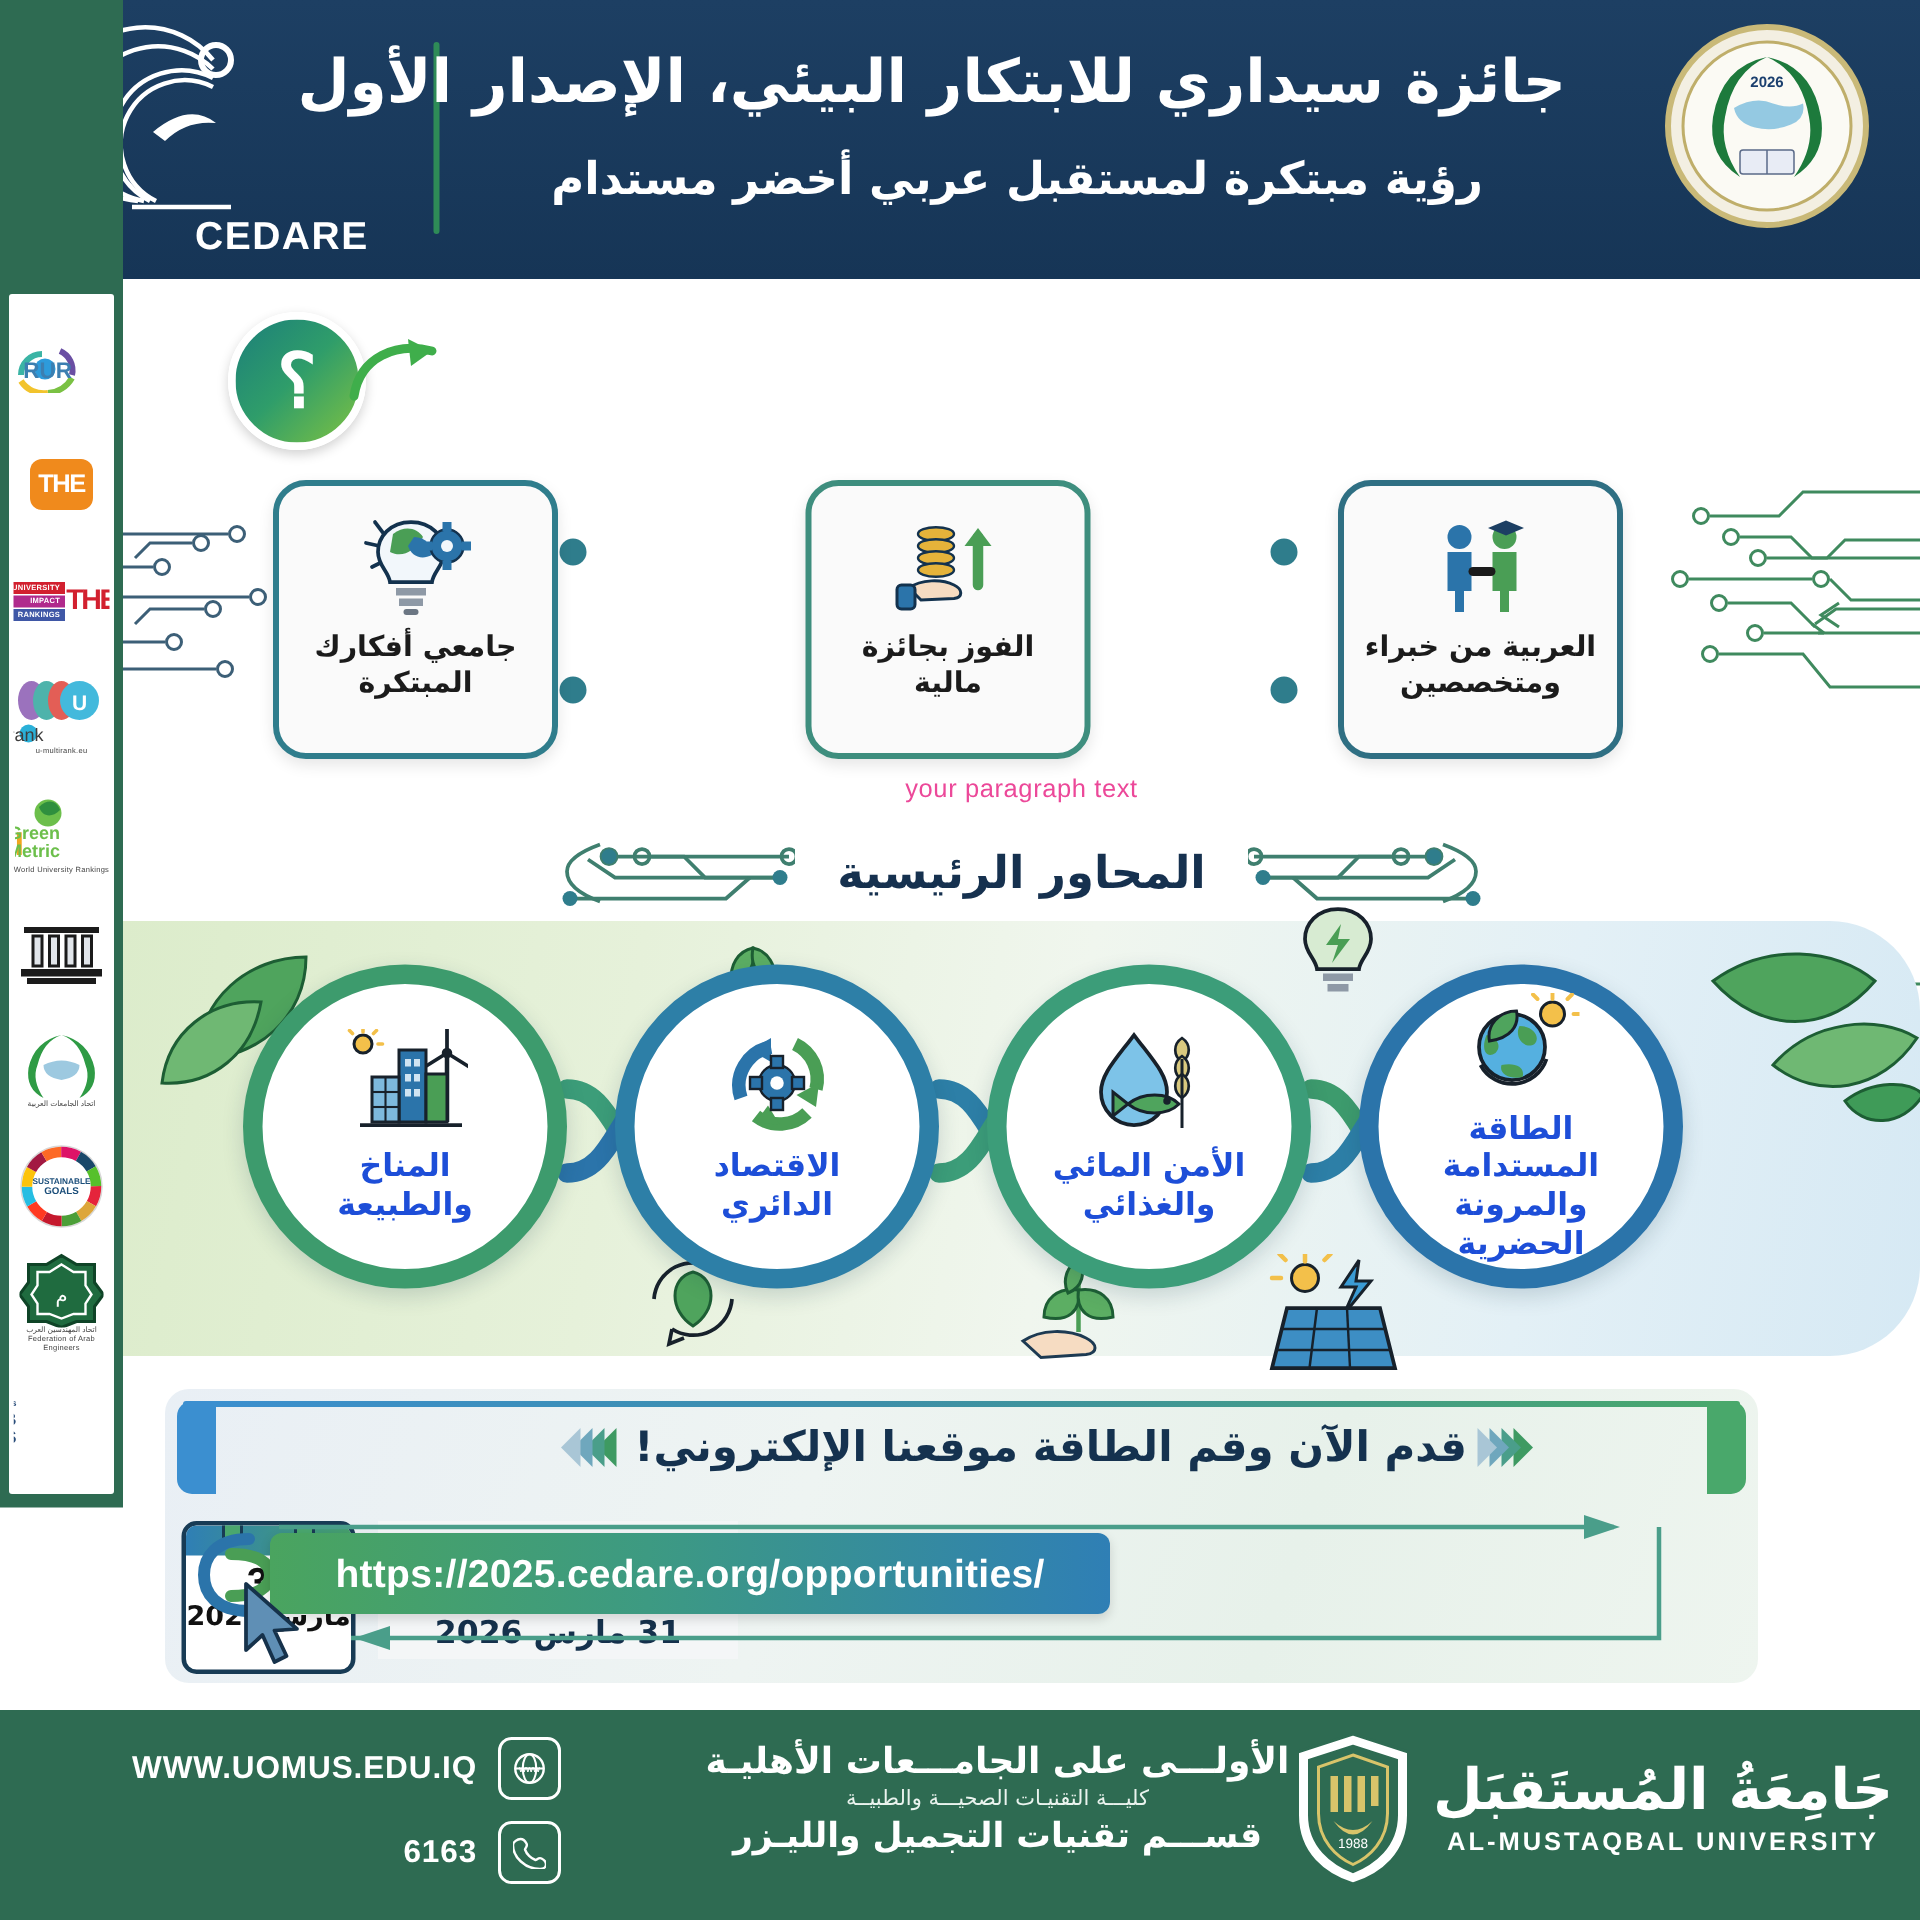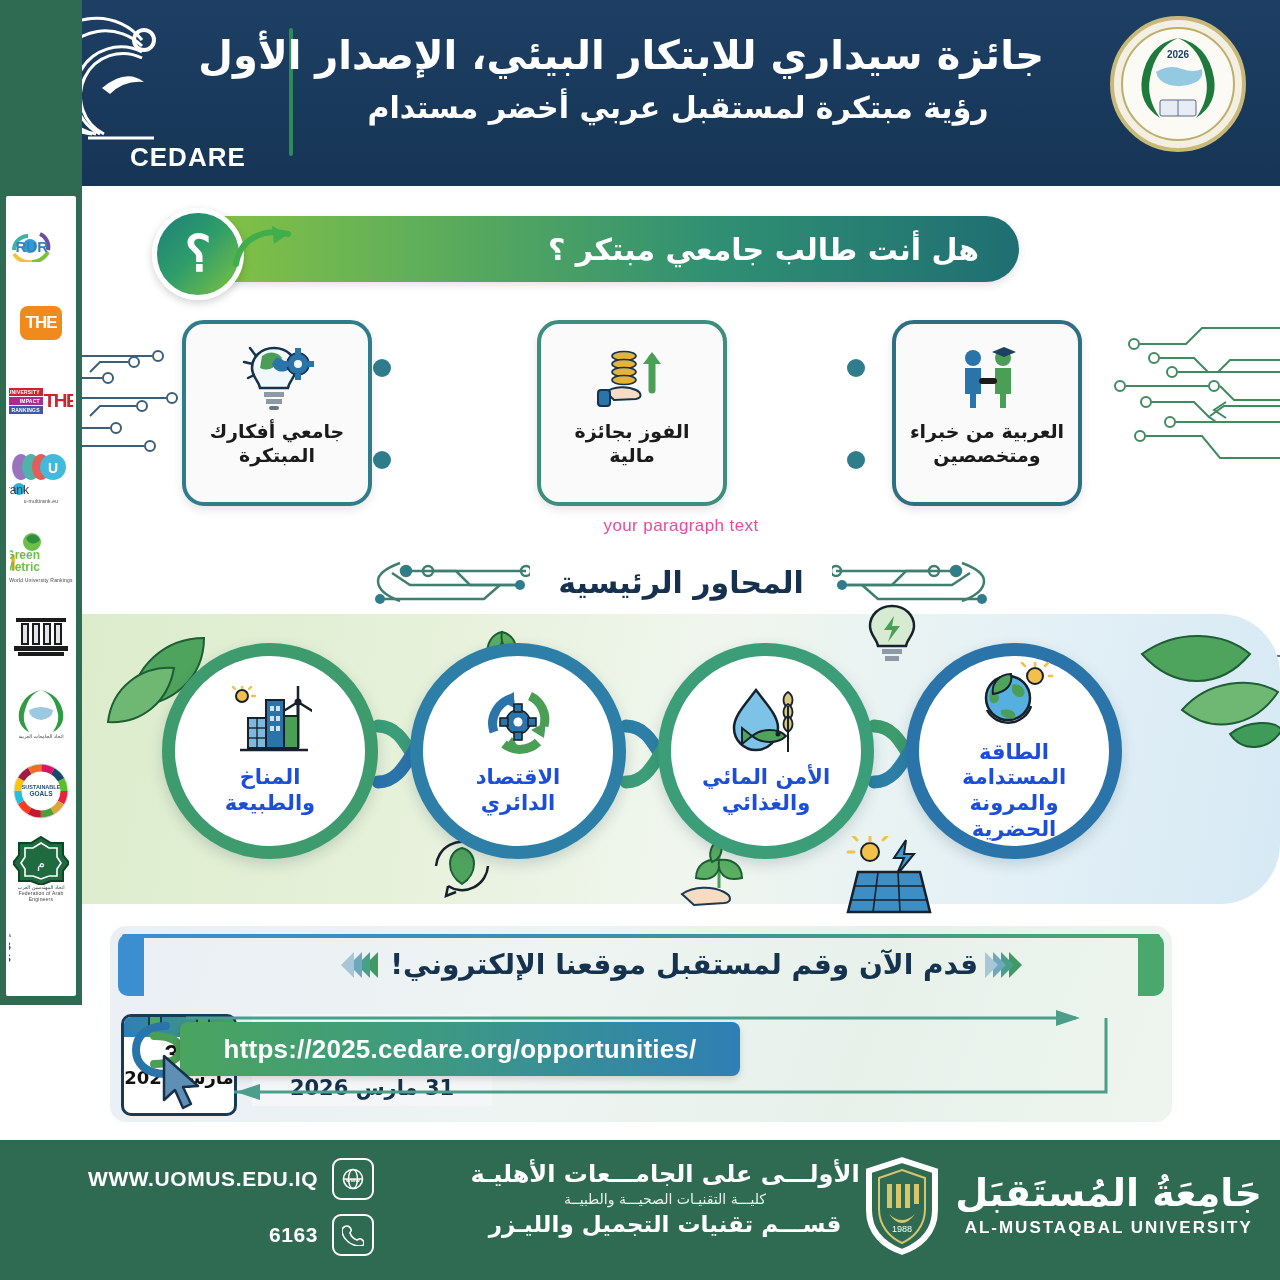--- a/index.html
+++ b/index.html
@@ -46,21 +46,21 @@
     background:linear-gradient(180deg,#1b3c61 0%,#16365a 55%,#12recover 100%);
     background:linear-gradient(180deg,#1d3f63 0%,#163556 100%);
     overflow:hidden;
   }
   .hdr-divider{position:absolute;left:207px;top:28px;width:4px;height:128px;
     background:#2e8b57;border-radius:2px;}
   .hdr-titles{position:absolute;right:236px;left:230px;top:30px;text-align:center;}
   .hdr-l1{color:#ffffff;font-size:40px;font-weight:bold;line-height:1.25;
     white-space:nowrap;}
   .hdr-l2{color:#ffffff;font-size:30px;font-weight:bold;line-height:1.3;
-    white-space:nowrap;margin-top:8px;}
+    white-space:nowrap;margin-top:20px;}
 
   
   .cedare{position:absolute;left:0px;top:14px;width:170px;height:160px;}
   .cedare-txt{position:absolute;left:48px;top:128px;color:#fff;font-size:26px;
     font-weight:bold;letter-spacing:1px;font-family:"Liberation Sans",sans-serif;}
 
   
   .seal{position:absolute;right:32px;top:14px;width:140px;height:140px;}
 
   
@@ -306,23 +306,20 @@
           <circle cx="98" cy="126" r="5"></circle>
         <path d="M190,150 H132"></path>
           <circle cx="126" cy="150" r="5"></circle>
         <path d="M190,190 H146 l-14,-14 H108"></path>
           <circle cx="102" cy="176" r="5"></circle>
         <path d="M190,226 H136"></path>
           <circle cx="130" cy="226" r="5"></circle>
       </g>
     </svg>
 
-    <div class="qbanner">
-      <div class="qbanner-txt">هل أنت طالب جامعي مبتكر ؟</div>
-    </div>
     <div class="qmark">
       <span>؟</span>
     </div>
     <svg style="position:absolute;left:148px;top:34px;width:70px;height:50px;z-index:5" viewBox="0 0 70 50">
       <path d="M6,44 C10,18 34,8 58,14" fill="none" stroke="#3fae4b" stroke-width="6" stroke-linecap="round"></path>
       <path d="M58,14 l-16,-8 l2,18 z" fill="#3fae4b"></path>
     </svg>
 
     <svg style="position:absolute;left:100px;top:134px;width:900px;height:190px;" viewBox="0 0 900 190">
       <g fill="#2f7d8c">
@@ -639,21 +636,21 @@
       <div class="cta-lcap"></div>
       <div class="cta-rcap"></div>
 
       <div class="cta-head">
         <div class="chev l">
           <i style="border-left-color:#3e9a62"></i>
           <i style="border-left-color:#4a9e8a"></i>
           <i style="border-left-color:#6fa7bd"></i>
           <i style="border-left-color:#a9c6d6"></i>
         </div>
-        <div class="cta-head-txt">قدم الآن وقم لمستقبل موقعنا الإلكتروني!</div>
+        <div class="cta-head-txt">قدم الآن وقم الطاقة موقعنا الإلكتروني!</div>
         <div class="chev r">
           <i style="border-right-color:#3e9a62"></i>
           <i style="border-right-color:#4a9e8a"></i>
           <i style="border-right-color:#6fa7bd"></i>
           <i style="border-right-color:#a9c6d6"></i>
         </div>
       </div>
 
       <div class="cal">
         <div class="cal-pin" style="left:24px"></div>

